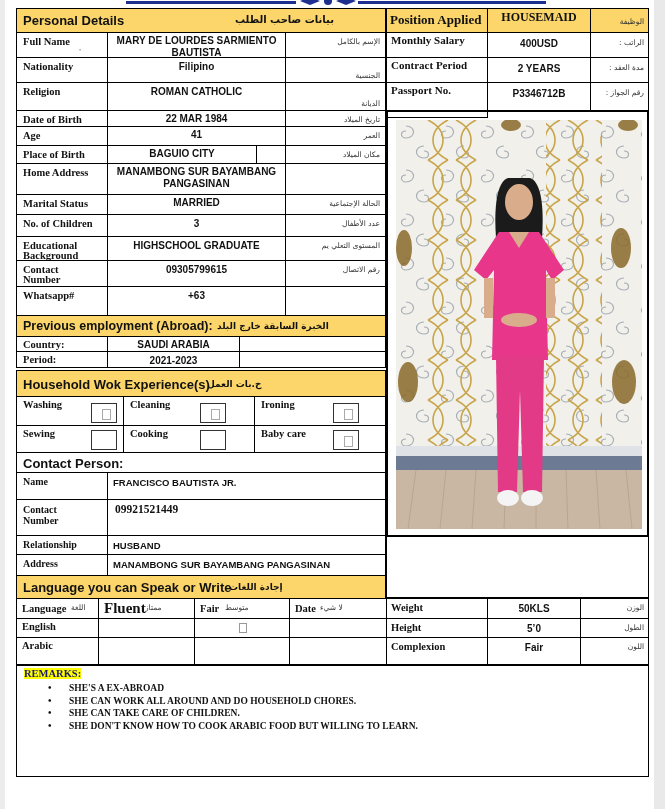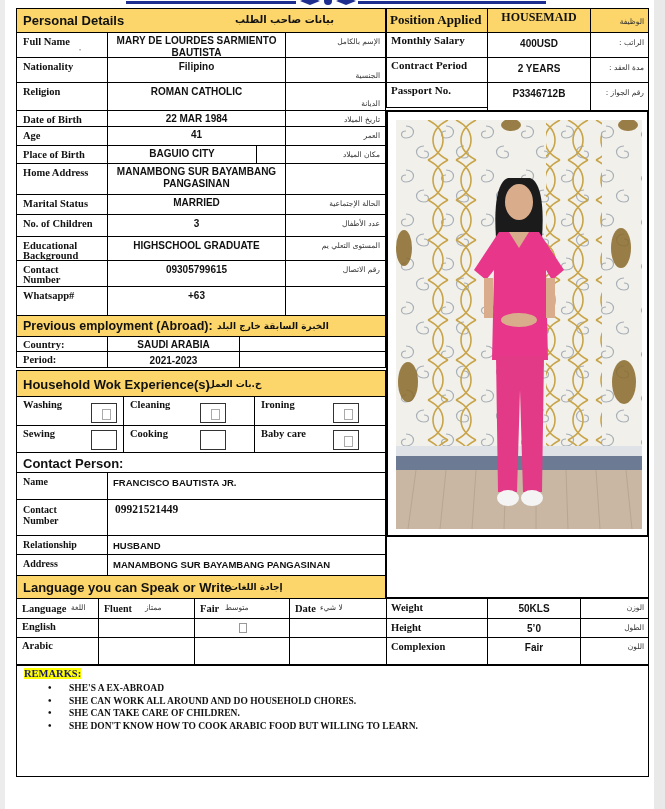--- a/index.html
+++ b/index.html
@@ -190,21 +190,21 @@
       </div>
       <div class="bx" style="left: 370px; top: 57px; width: 102px; height: 26px;">
         <span class="lbl abs" style="left: 4px; top: 2px; font-size: 11px;">Contract Period</span>
       </div>
       <div class="bx" style="left: 471px; top: 57px; width: 104px; height: 26px;">
         <span class="val abs" style="left: 0px; right: 0px; top: 4px;">2 YEARS</span>
       </div>
       <div class="bx" style="left: 574px; top: 57px; width: 59px; height: 26px;">
         <span class="ar abs" style="right: 4px; top: 5px;">مدة العقد :</span>
       </div>
-      <div class="bx" style="left: 370px; top: 82px; width: 102px; height: 26px;">
+      <div class="bx" style="left: 370px; top: 82px; width: 102px; height: 36px;">
         <span class="lbl abs" style="left: 4px; top: 2px; font-size: 11px;">Passport No.</span>
       </div>
       <div class="bx" style="left: 471px; top: 82px; width: 104px; height: 30px;">
         <span class="val abs" style="left: 0px; right: 0px; top: 4px;">P3346712B</span>
       </div>
       <div class="bx" style="left: 574px; top: 82px; width: 59px; height: 30px;">
         <span class="ar abs" style="right: 4px; top: 5px;">رقم الجواز :</span>
       </div>
     </div>
 
@@ -355,21 +355,21 @@
   <div class="bx yellow" style="left:0;top:575px;width:370px;height:24px;">
     <span class="hdr abs" style="left:6px;top:4px;">Language you can Speak or Write</span>
     <span class="abs" style="left:212px;top:6px;font-family:'DejaVu Sans',sans-serif;font-size:9px;font-weight:bold;direction:rtl;">إجادة اللغات</span>
   </div>
   <div id="lang-grid">
       <div class="bx" style="left: 0px; top: 598px; width: 83px; height: 21px;">
         <span class="lbl abs" style="left: 5px; top: 4px; font-size: 10.5px;">Language</span>
         <span class="ar abs" style="left: 54px; top: 4px; text-align: left;">اللغة</span>
       </div>
       <div class="bx" style="left: 82px; top: 598px; width: 97px; height: 21px;">
-        <span class="lbl abs" style="left: 5px; top: 4px; font-size: 10px;">Fluent</span>
+        <span class="lbl abs" style="left: 5px; top: 4px; font-size: 15px;">Fluent</span>
         <span class="ar abs" style="left: 46px; top: 4px; text-align: left;">ممتاز</span>
       </div>
       <div class="bx" style="left: 178px; top: 598px; width: 96px; height: 21px;">
         <span class="lbl abs" style="left: 5px; top: 4px; font-size: 10.5px;">Fair</span>
         <span class="ar abs" style="left: 30px; top: 4px; text-align: left;">متوسط</span>
       </div>
       <div class="bx" style="left: 273px; top: 598px; width: 98px; height: 21px;">
         <span class="lbl abs" style="left: 5px; top: 4px; font-size: 10.5px;">Date</span>
         <span class="ar abs" style="left: 30px; top: 4px; text-align: left;">لا شيء</span>
       </div>

